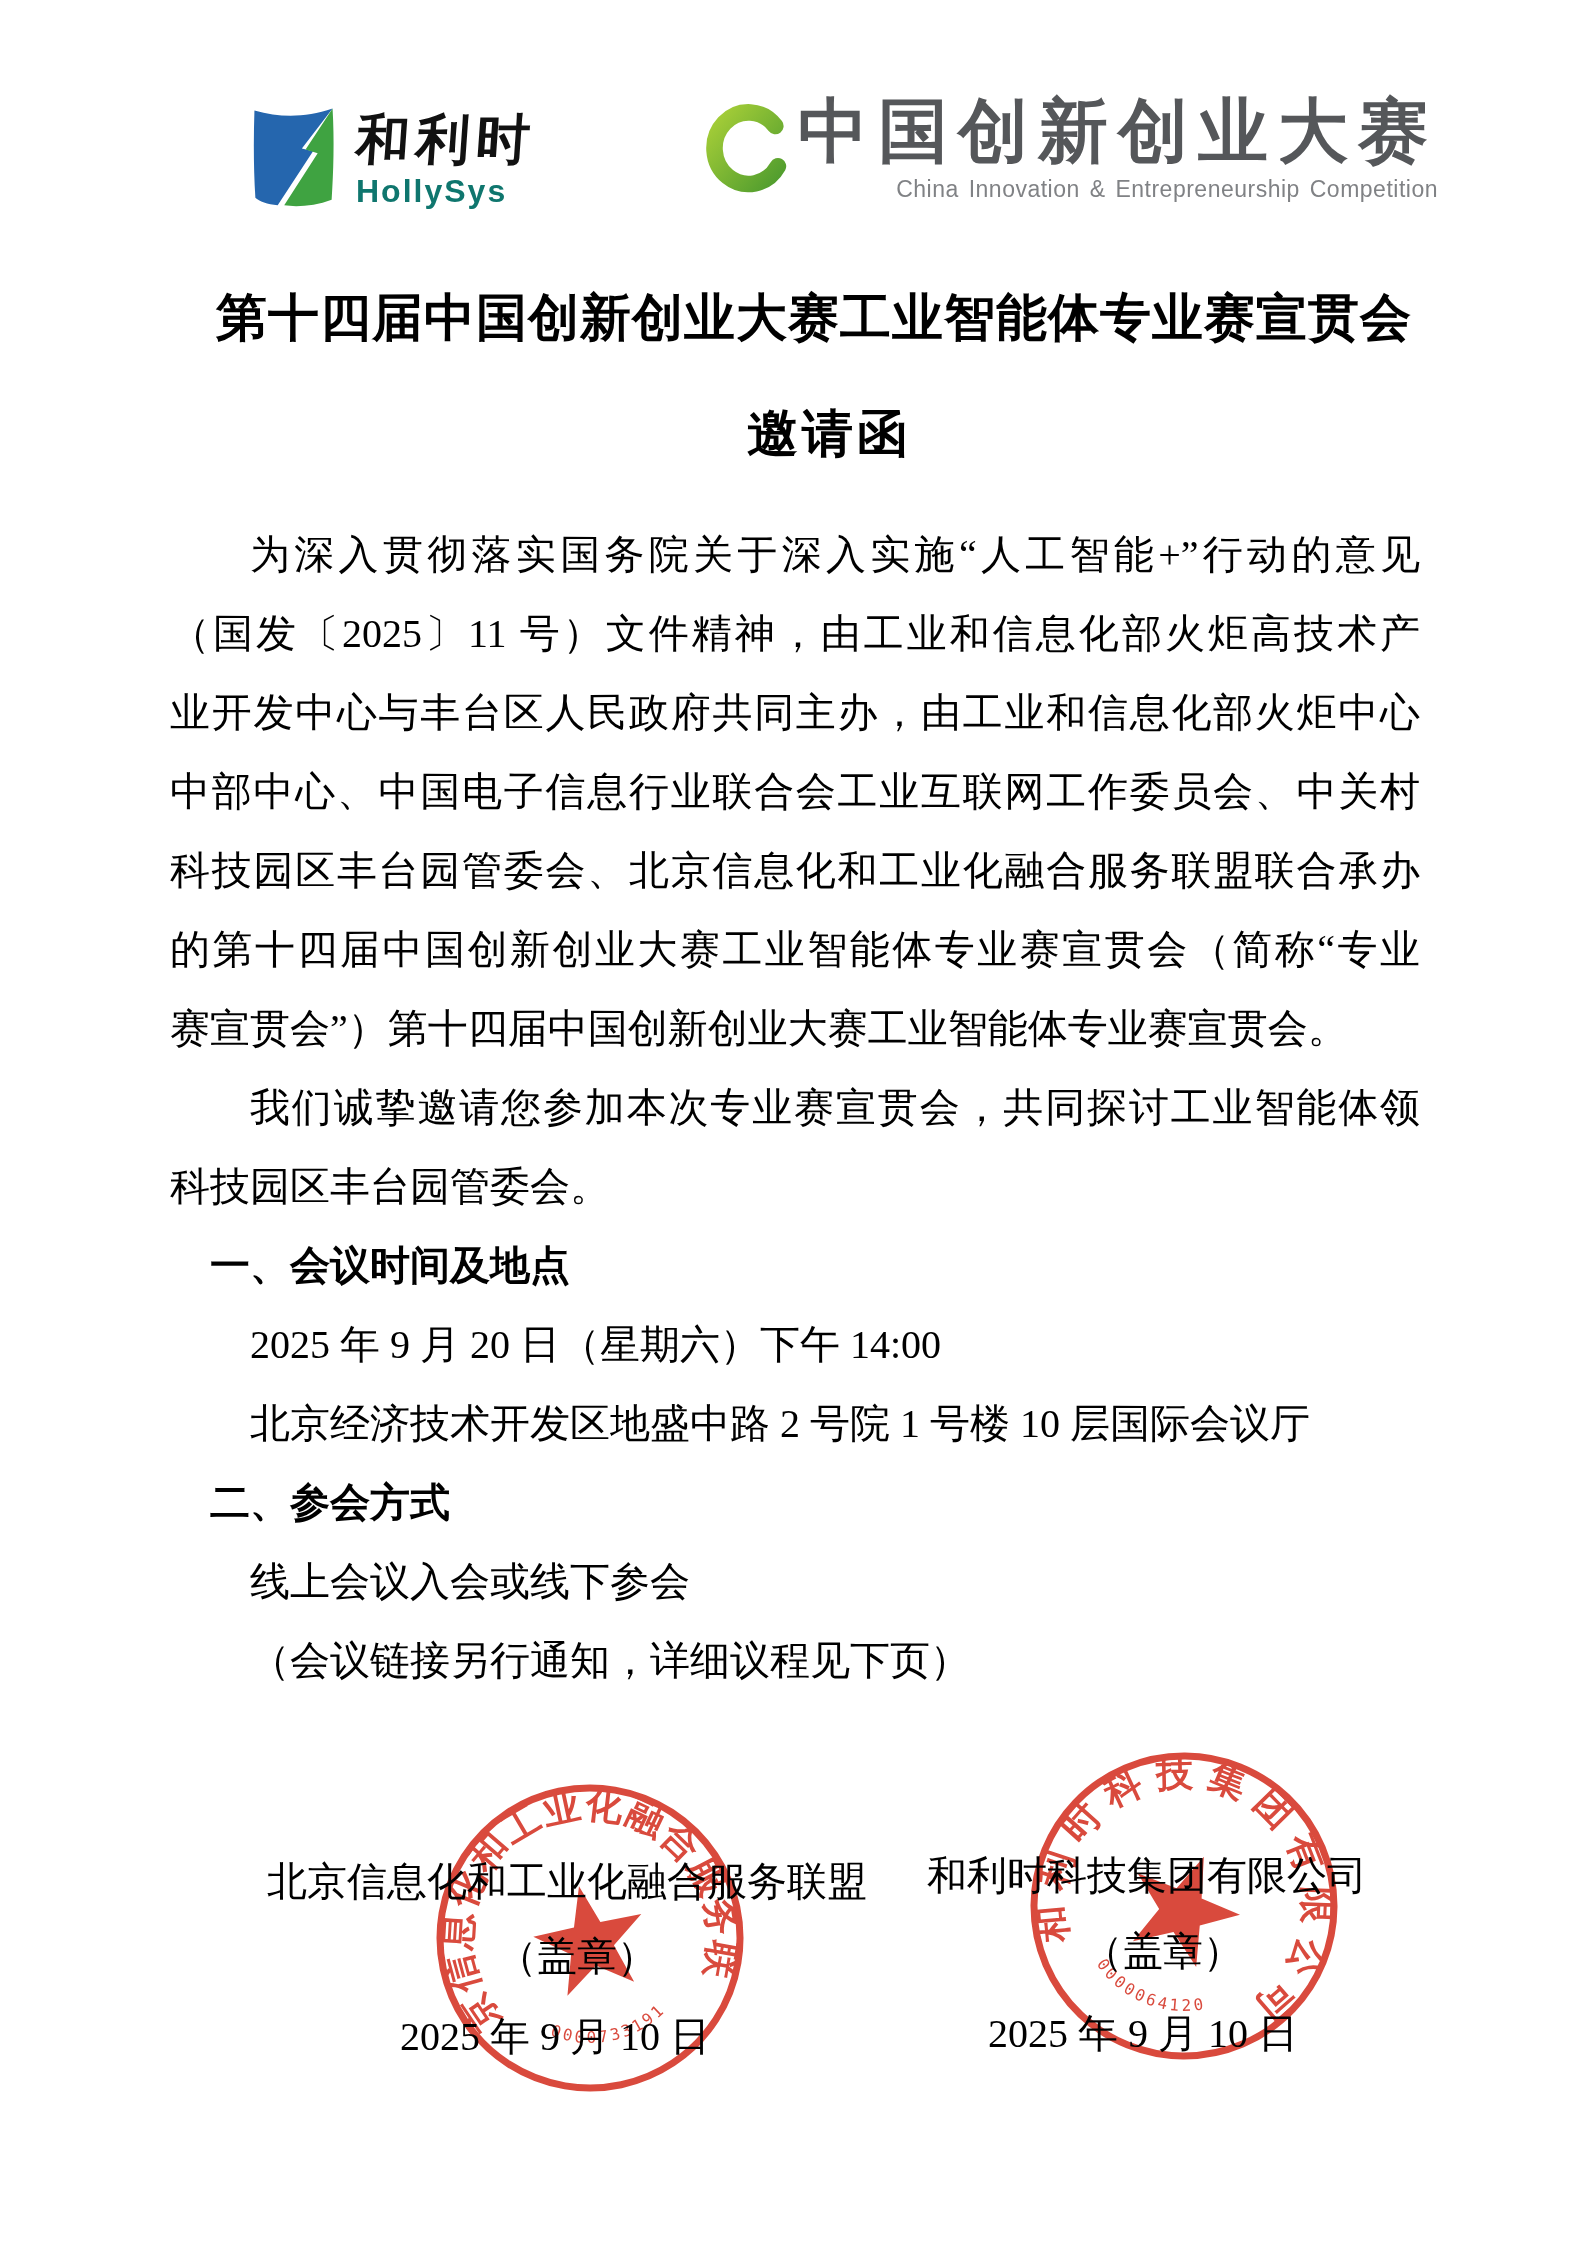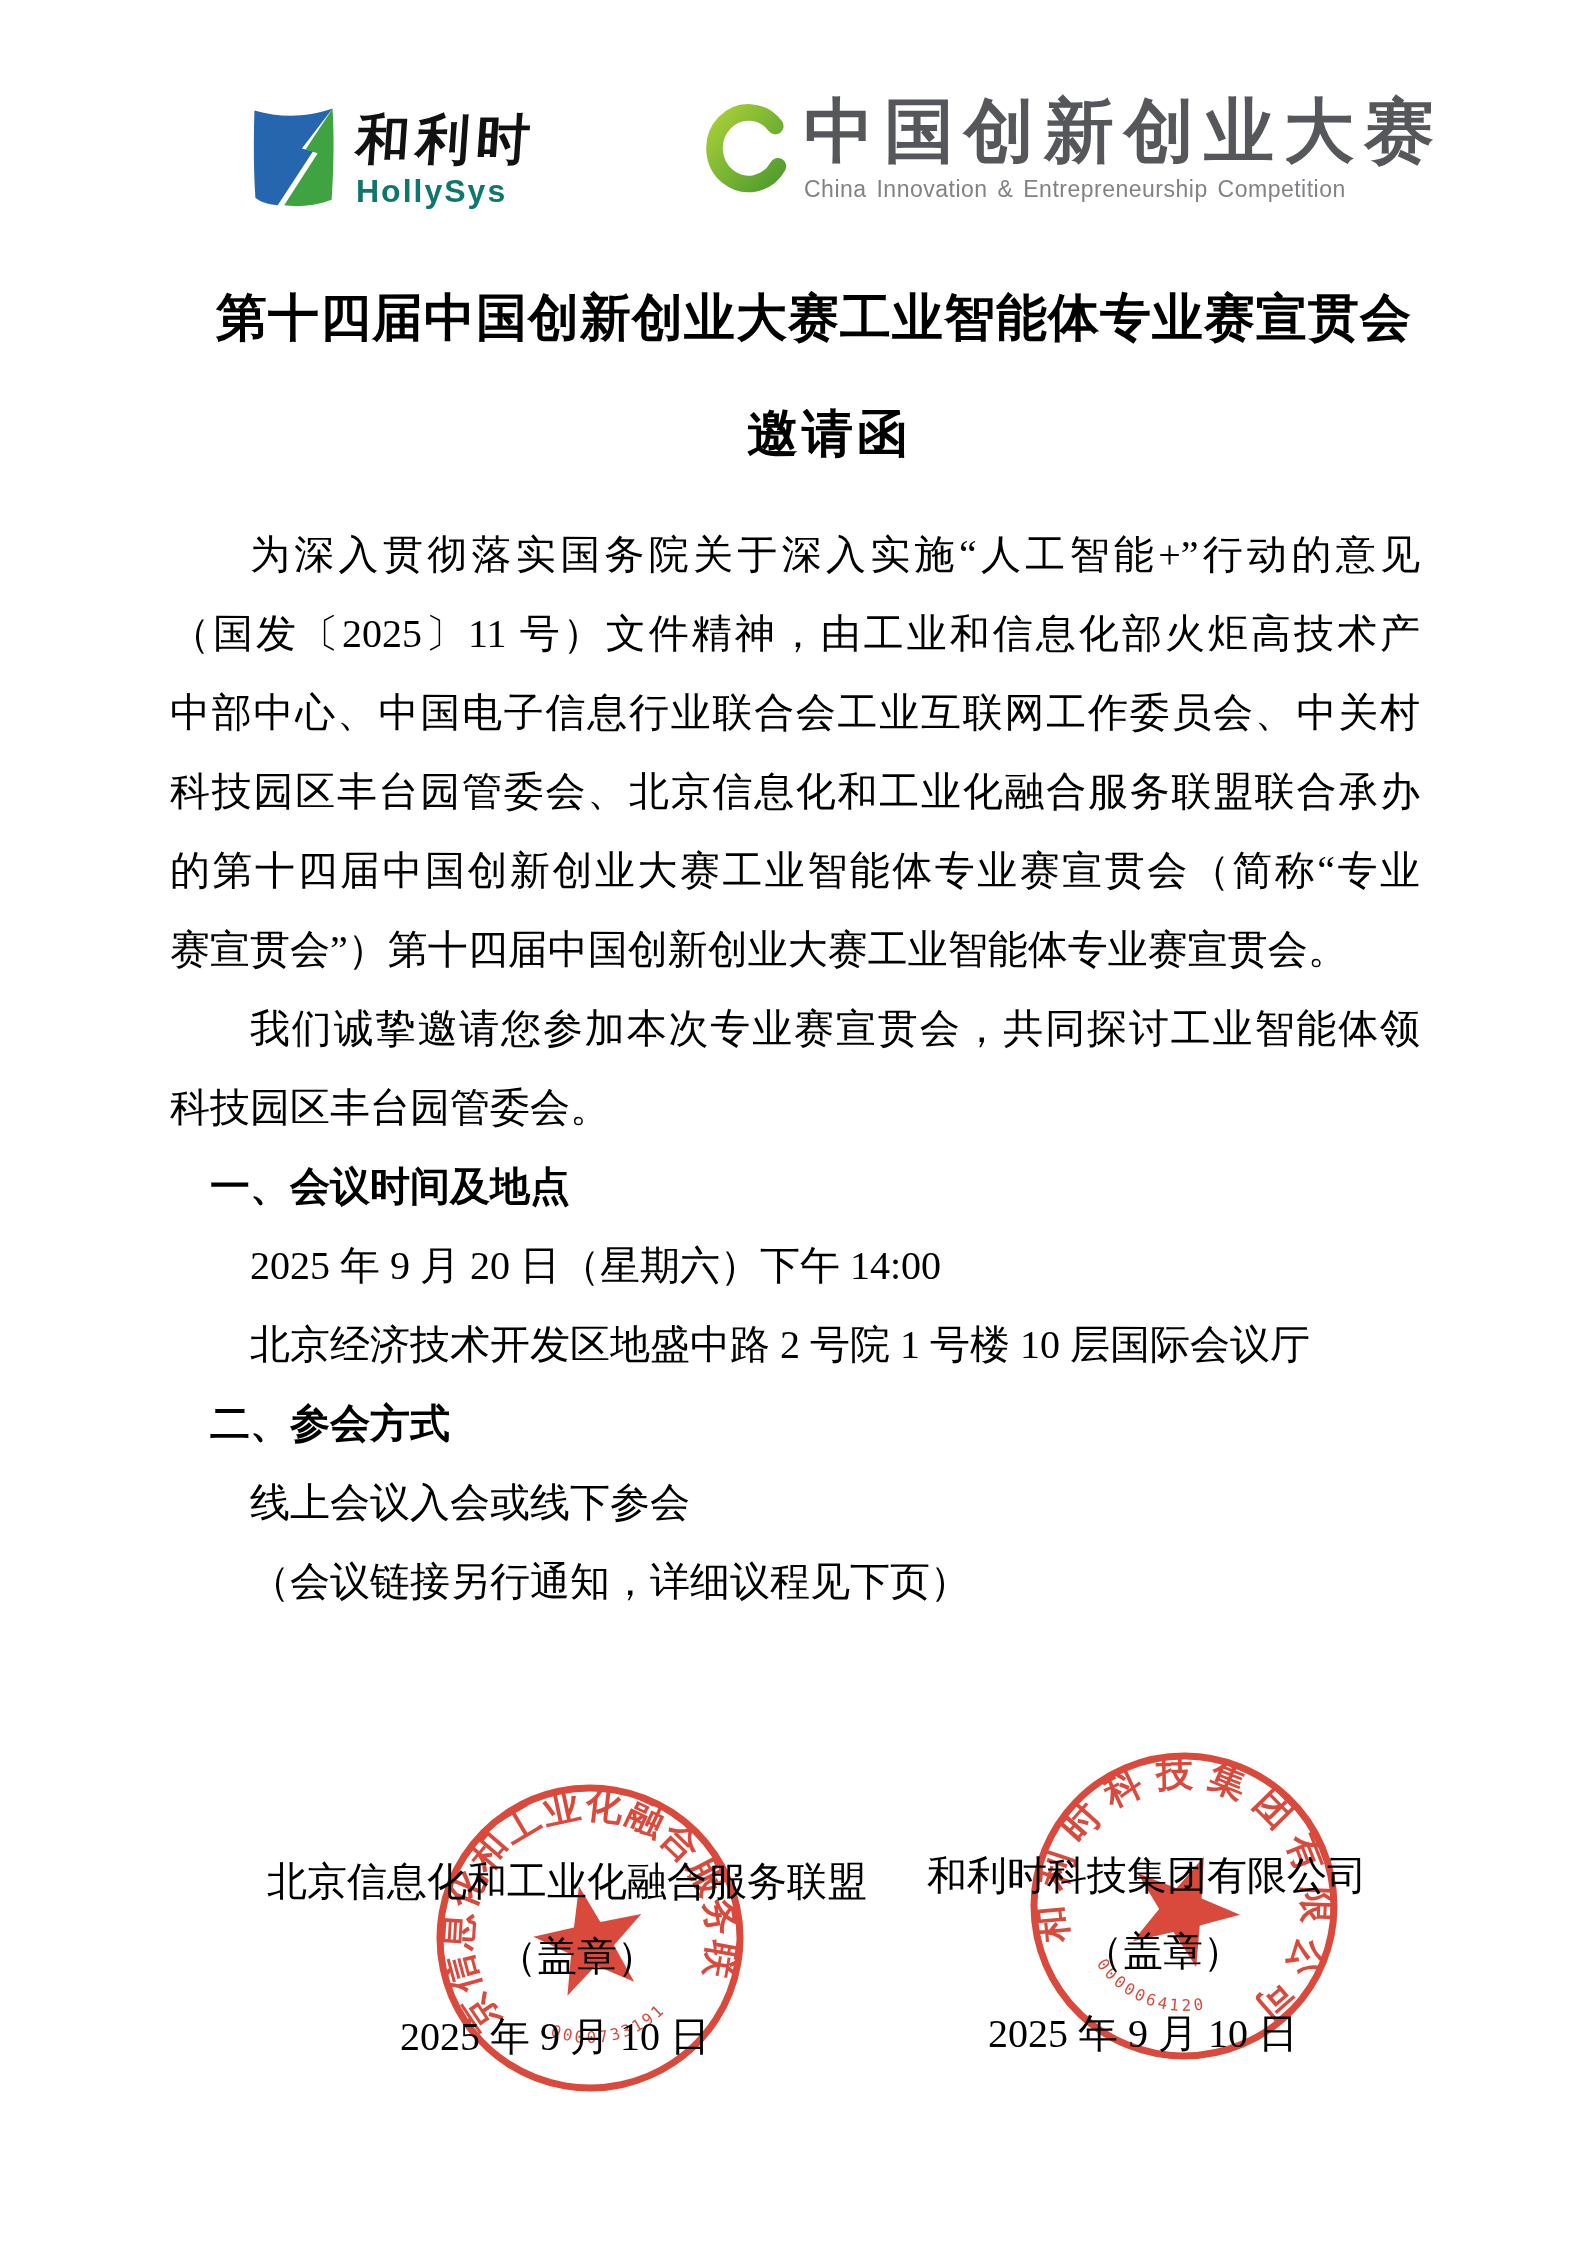--- a/index.html
+++ b/index.html
@@ -15,21 +15,21 @@
   
   .hollysys{position:absolute;left:247px;top:100px;display:flex;align-items:flex-start;}
   .hs-mark{width:93px;height:112px;}
   .hs-text{margin-left:16px;padding-top:10px;}
   .hs-cn{font-size:54px;font-weight:bold;letter-spacing:6px;line-height:60px;color:#111;
          font-family:"Liberation Serif","DejaVu Serif",serif;transform:skewX(-4deg);}
   .hs-en{font-size:32px;font-weight:bold;color:#0f766e;letter-spacing:2px;line-height:34px;margin-top:4px;
          font-family:"Liberation Sans","DejaVu Sans",sans-serif;}
   .cic{position:absolute;left:702px;top:90px;display:flex;align-items:flex-start;}
   .cic-mark{width:96px;height:116px;margin-top:6px;}
-  .cic-text{margin-left:6px;}
+  .cic-text{text-align:right;}
   .cic-cn{font-size:70px;font-weight:600;color:#55575a;letter-spacing:10px;line-height:84px;white-space:nowrap;}
   .cic-en{font-size:23px;color:#808285;letter-spacing:0.5px;word-spacing:3px;line-height:26px;margin-top:2px;
           font-family:"Liberation Sans","DejaVu Sans",sans-serif;white-space:nowrap;}
   
   .doc-title{position:absolute;left:0;right:0;top:260px;text-align:center;font-weight:bold;margin-left:41px;}
   .doc-title .t1{font-size:51px;line-height:116px;letter-spacing:1px;}
   .doc-title .t2{font-size:51px;line-height:116px;letter-spacing:4px;padding-left:31px;}
   
   .doc-body{position:absolute;left:170px;top:515px;width:1250px;font-size:40px;}
   .doc-line{height:79px;line-height:79px;white-space:nowrap;}
@@ -93,20 +93,21 @@
 
   <div class="doc-title">
     <div class="t1">第十四届中国创新创业大赛工业智能体专业赛宣贯会</div>
     <div class="t2">邀请函</div>
   </div>
 
   <div class="doc-body">
 
     <div class="doc-line wrapjust indent2">为深入贯彻落实国务院关于深入实施“人工智能+”行动的意见</div>
     <div class="doc-line wrapjust">（国发〔2025〕11 号）文件精神，由工业和信息化部火炬高技术产</div>
+    <div class="doc-line wrapjust">业开发中心与丰台区人民政府共同主办，由工业和信息化部火炬中心</div>
     <div class="doc-line wrapjust">中部中心、中国电子信息行业联合会工业互联网工作委员会、中关村</div>
     <div class="doc-line wrapjust">科技园区丰台园管委会、北京信息化和工业化融合服务联盟联合承办</div>
     <div class="doc-line wrapjust">的第十四届中国创新创业大赛工业智能体专业赛宣贯会（简称“专业</div>
     <div class="doc-line">赛宣贯会”）第十四届中国创新创业大赛工业智能体专业赛宣贯会。</div>
 
     <div class="doc-line wrapjust indent2">我们诚挚邀请您参加本次专业赛宣贯会，共同探讨工业智能体领</div>
     <div class="doc-line">科技园区丰台园管委会。</div>
 
     <div class="doc-line heading">一、会议时间及地点</div>
     <div class="doc-line pad2">2025 年 9 月 20 日（星期六）下午 14:00</div>

